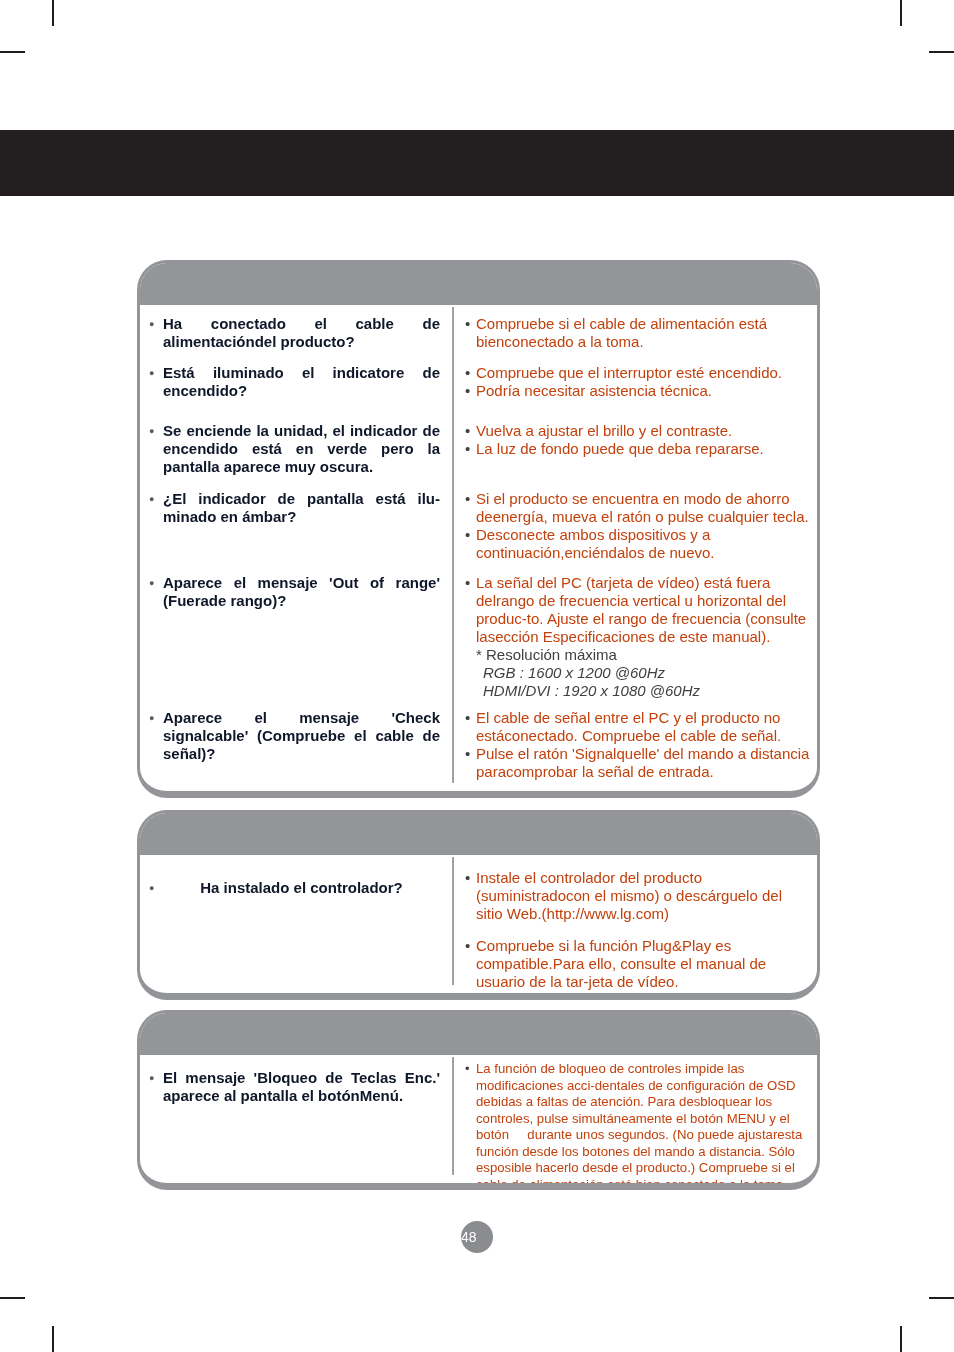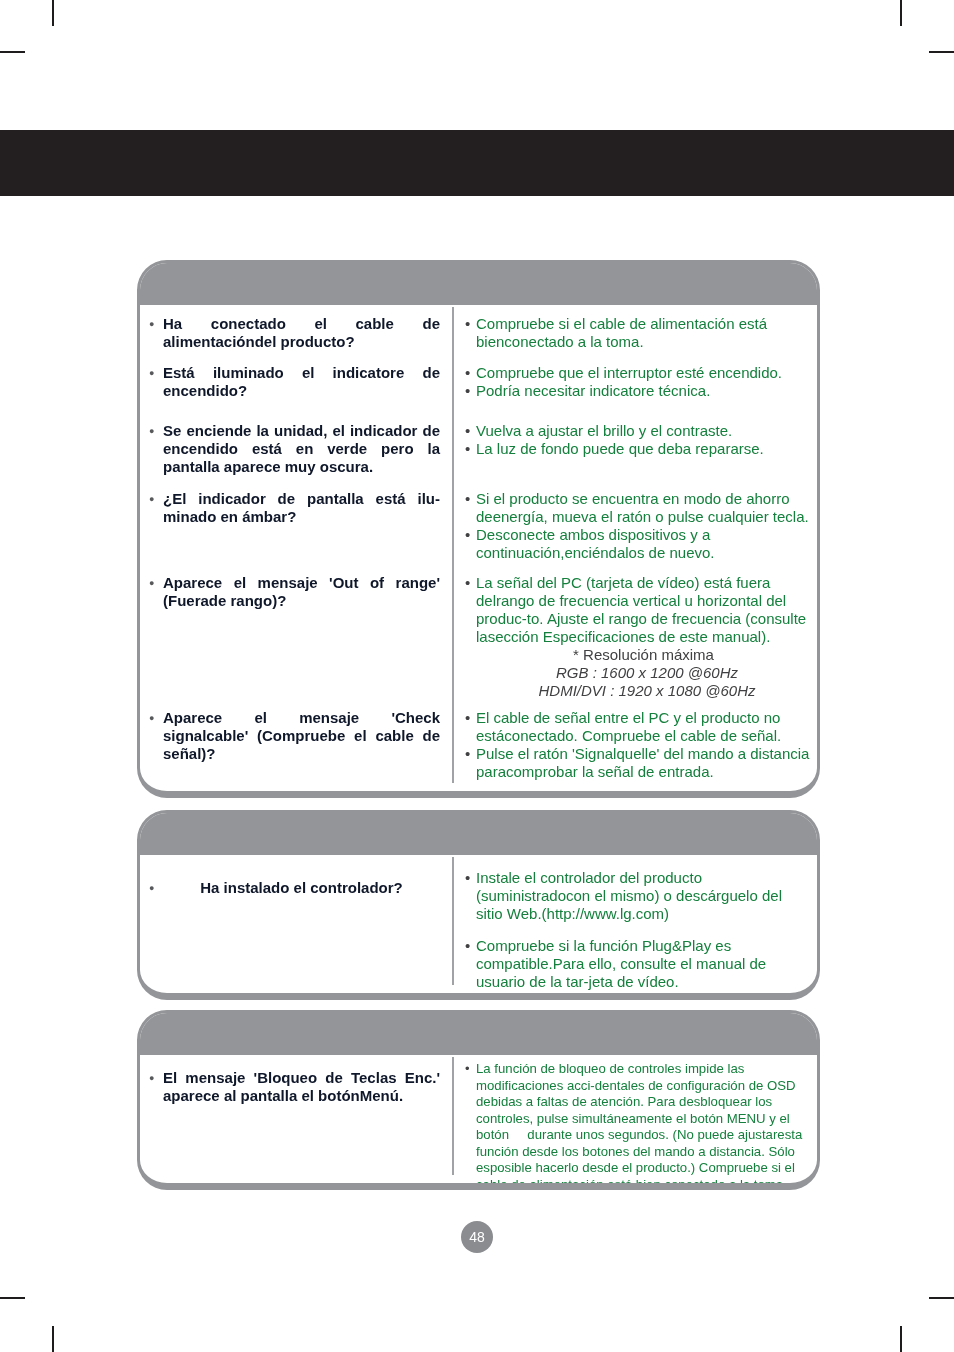--- a/index.html
+++ b/index.html
@@ -54,38 +54,37 @@
   }
   .aline { display: flex; }
   .ab {
     flex: none; width: 11px;
     font-size: 15px; line-height: 18px;
     color: #414042;
   }
   .at {
     flex: 1;
     font-size: 15px; line-height: 18px;
-    color: #15803d;
-  }
-  .note { font-size: 15px; line-height: 18px; color: #414042; text-align: center; }
+    color: #c2410c;
+  }
+  .note { font-size: 15px; line-height: 18px; color: #414042; }
   .n1 { padding-left: 11px; }
   .n2 { padding-left: 18px; font-style: italic; }
   .small .ab { font-size: 13px; line-height: 16.5px; }
   .small .at { font-size: 13.2px; line-height: 16.5px; }
   .gap { height: 14px; }
   .pagenum {
     position: absolute;
     left: 461px; top: 1221px;
     width: 32px; height: 32px;
     border-radius: 50%;
     background: #8a8c8f;
     color: #ffffff;
     font-size: 14px;
     line-height: 32px;
-    text-align: center;
   }
 </style>
 </head>
 <body>
 
 <div class="page">
 
   <div class="crop" style="left:52px;top:0;width:2px;height:26px"></div>
   <div class="crop" style="left:0;top:51px;width:25px;height:2px"></div>
   <div class="crop" style="left:900px;top:0;width:2px;height:26px"></div>
@@ -124,21 +123,21 @@
             <span class="qt">Está iluminado el indicatore de encendido?</span>
           </div>
         </div>
         <div class="cell-a">
           <div class="aline">
             <span class="ab">•</span>
             <span class="at">Compruebe que el interruptor esté encendido.</span>
           </div>
           <div class="aline">
             <span class="ab">•</span>
-            <span class="at">Podría necesitar indicatore técnica.</span>
+            <span class="at">Podría necesitar asistencia técnica.</span>
           </div>
         </div>
       </div>
 
       <div class="row" style="min-height:70px;padding-top:10px">
         <div class="cell-q">
           <div class="qrow">
             <span class="qb">●</span>
             <span class="qt">Se enciende la unidad, el indicador de encendido está en verde pero la pantalla aparece muy oscura.</span>
           </div>

